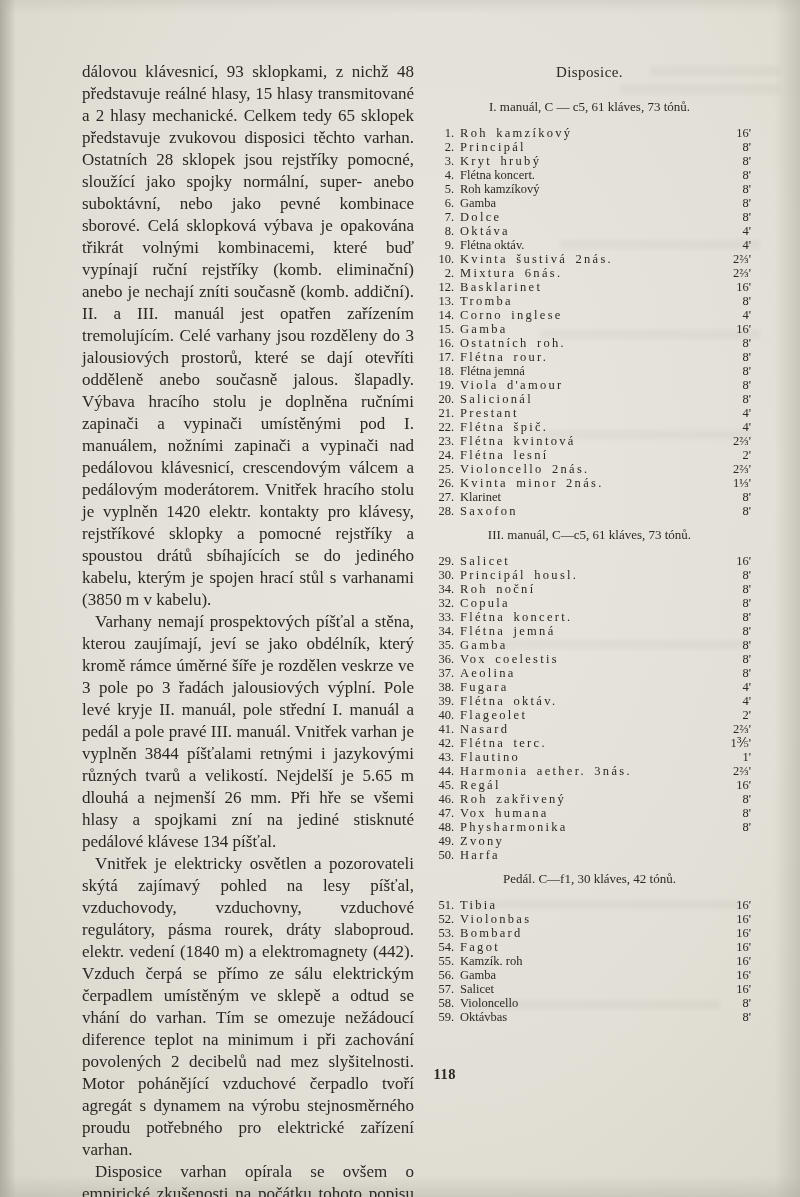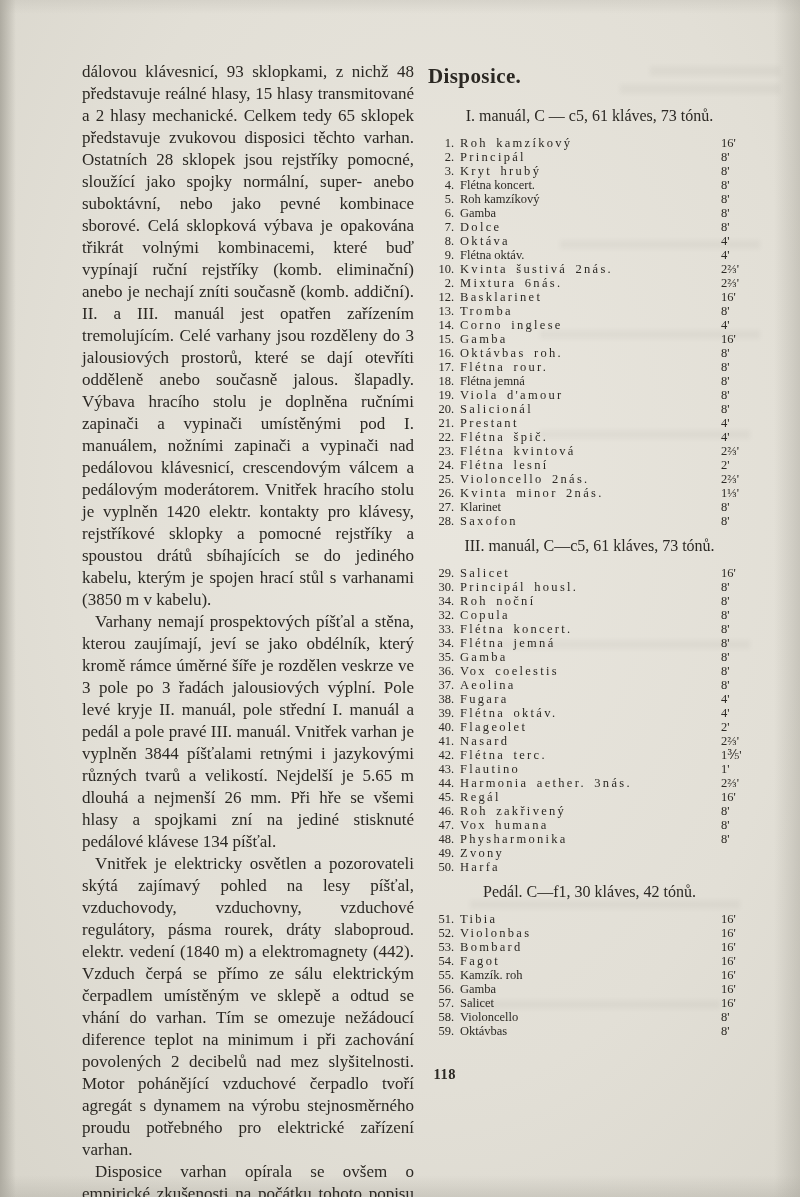--- a/index.html
+++ b/index.html
@@ -19,28 +19,28 @@
   
   .left-col{
     position:absolute;left:82px;top:61px;width:332px;
     font-size:17px;line-height:22px;text-align:justify;
   }
   .left-col p{margin:0;}
   .left-col p.indent{text-indent:13px;}
 
   
   .right-col{position:absolute;left:428px;top:64px;width:323px;}
-  .title{font-weight:bold;font-size:21px;text-align:left;letter-spacing:.4px;margin:0 0 18px 0;}
-  .sec-header{font-size:16px;text-align:center;margin:9px 0 11px 0;}
+  .title{font-weight:normal;font-size:15px;text-align:center;letter-spacing:.4px;margin:0 0 18px 0;}
+  .sec-header{font-size:13px;text-align:center;margin:9px 0 11px 0;}
   .stop-list{margin:0;}
   .stop-row{display:flex;font-size:12.5px;line-height:14px;align-items:baseline;}
   .stop-num{width:26px;text-align:right;flex:none;}
   .stop-name{flex:1;padding-left:6px;white-space:nowrap;overflow:hidden;}
   .stop-name.spaced{letter-spacing:2.3px;word-spacing:3px;}
-  .stop-pitch{flex:none;min-width:30px;text-align:left;}
+  .stop-pitch{flex:none;min-width:30px;text-align:right;}
 
   .page-number{
     position:absolute;left:386px;top:1066px;width:70px;text-align:right;
     font-weight:bold;font-size:14.5px;letter-spacing:.5px;
   }
 </style>
 </head>
 <body>
 
 <div class="page">
@@ -138,21 +138,21 @@
           </div>
         </div>
         <div class="stop-list">
           <div class="stop-row">
             <span class="stop-num">15.</span>
             <span class="stop-name spaced">Gamba</span>
             <span class="stop-pitch">16'</span>
           </div>
           <div class="stop-row">
             <span class="stop-num">16.</span>
-            <span class="stop-name spaced">Oktávbas roh.</span>
+            <span class="stop-name spaced">Ostatních roh.</span>
             <span class="stop-pitch">8'</span>
           </div>
           <div class="stop-row">
             <span class="stop-num">17.</span>
             <span class="stop-name spaced">Flétna rour.</span>
             <span class="stop-pitch">8'</span>
           </div>
           <div class="stop-row">
             <span class="stop-num">18.</span>
             <span class="stop-name">Flétna jemná</span>

